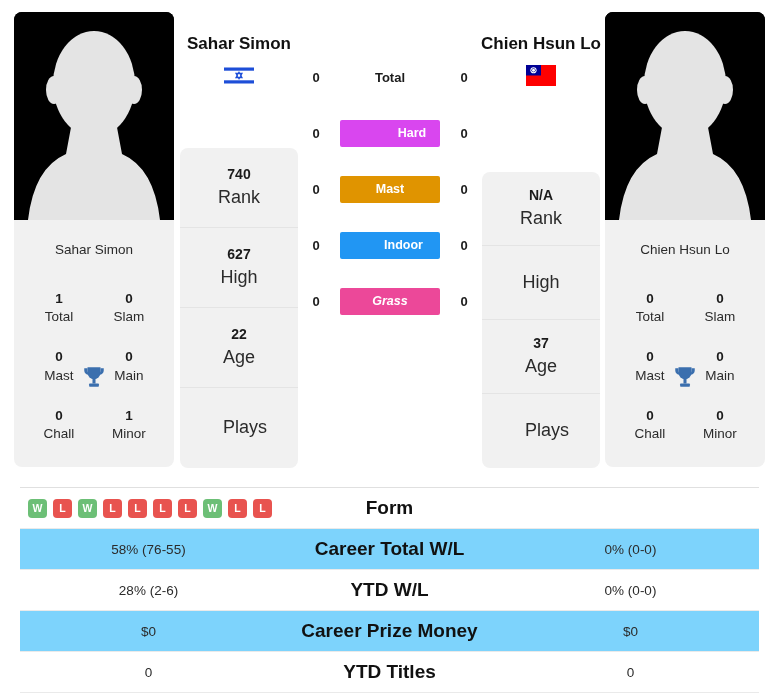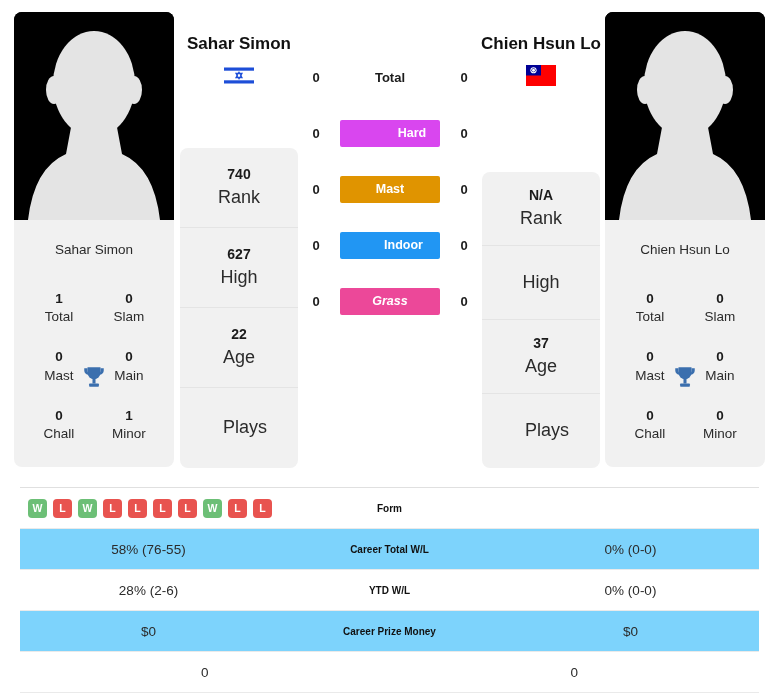--- a/index.html
+++ b/index.html
@@ -184,21 +184,21 @@
   .st-row.even { background: #7dd3fc; }
   .st-left, .st-right {
     flex: 1 1 0;
     text-align: center;
     font-size: 13.5px;
     color: #2b2b2b;
   }
   .st-mid {
     width: 225px;
     text-align: center;
-    font-size: 10px;
+    font-size: 19px;
     font-weight: bold;
     color: #111111;
   }
   .st-left.form-cell { text-align: left; padding-left: 8px; }
 
   .form-badges { display: flex; gap: 6px; }
   .badge {
     width: 19px;
     height: 19px;
     border-radius: 4px;
@@ -437,15 +437,16 @@
   </div>
 
   <div class="st-row even">
     <div class="st-left">$0</div>
     <div class="st-mid">Career Prize Money</div>
     <div class="st-right">$0</div>
   </div>
 
   <div class="st-row odd">
     <div class="st-left">0</div>
+    <div class="st-mid">YTD Titles</div>
     <div class="st-right">0</div>
   </div>
 </div>
 
 </body></html>

